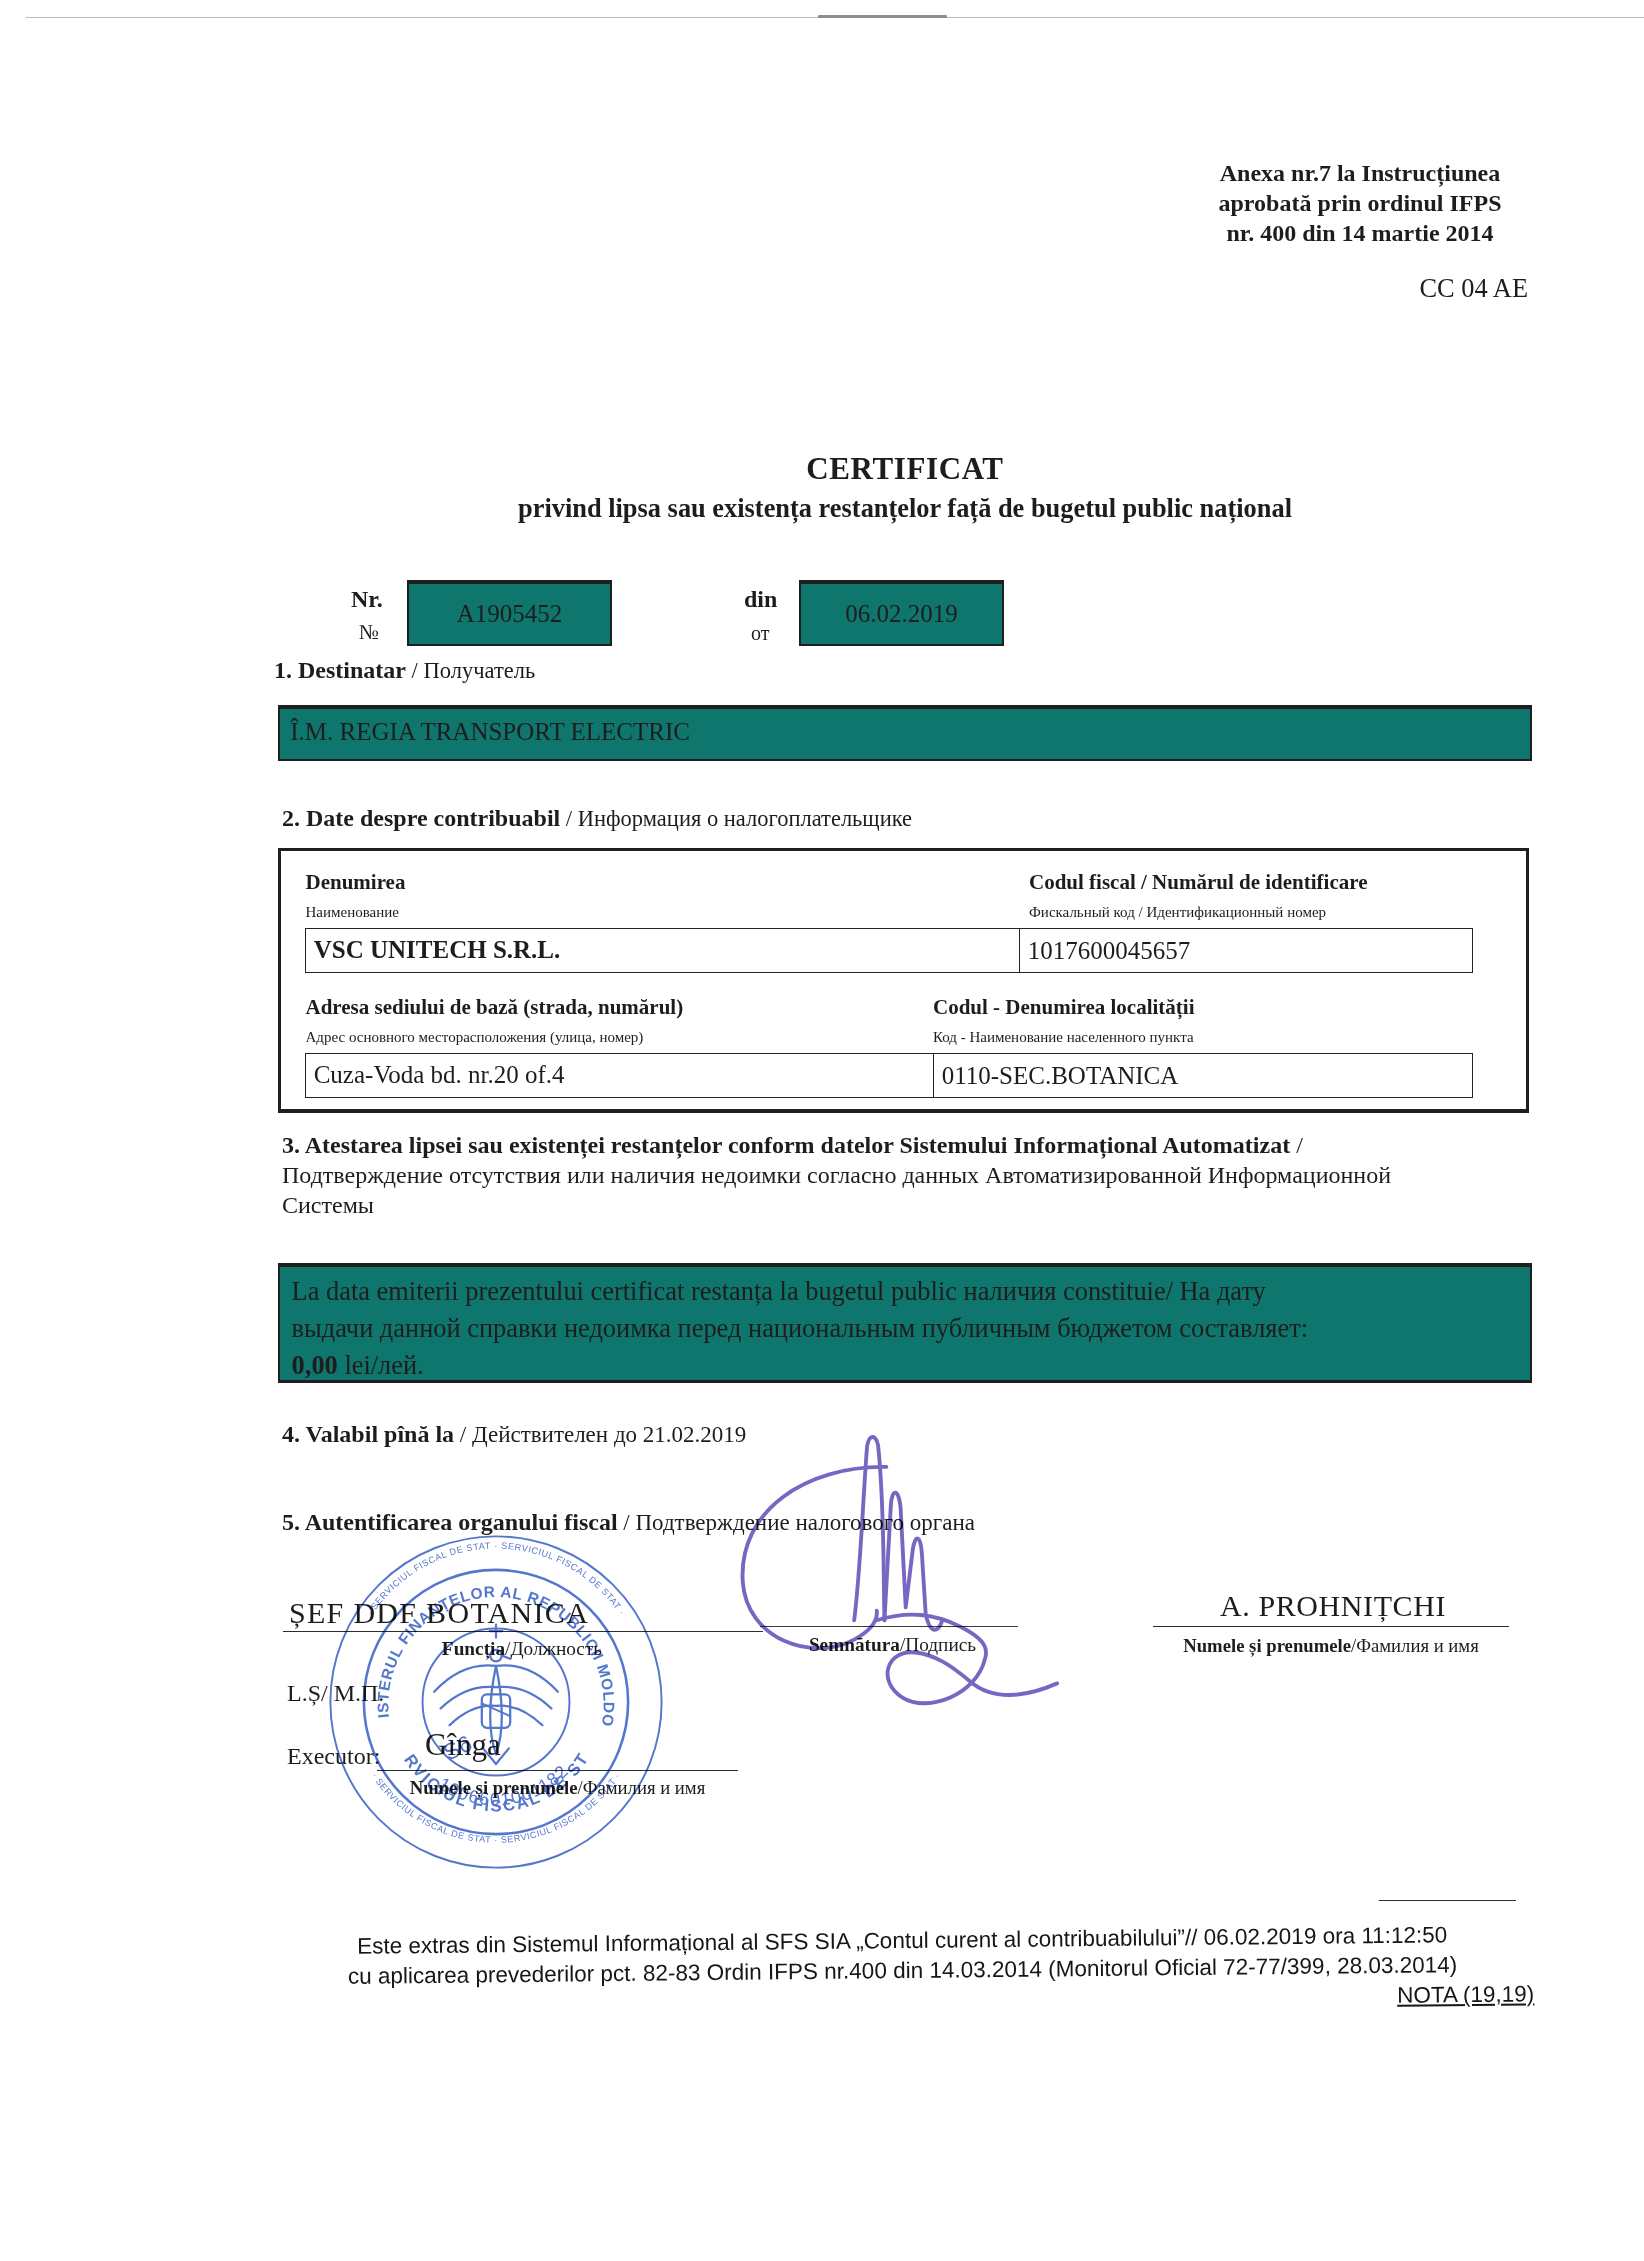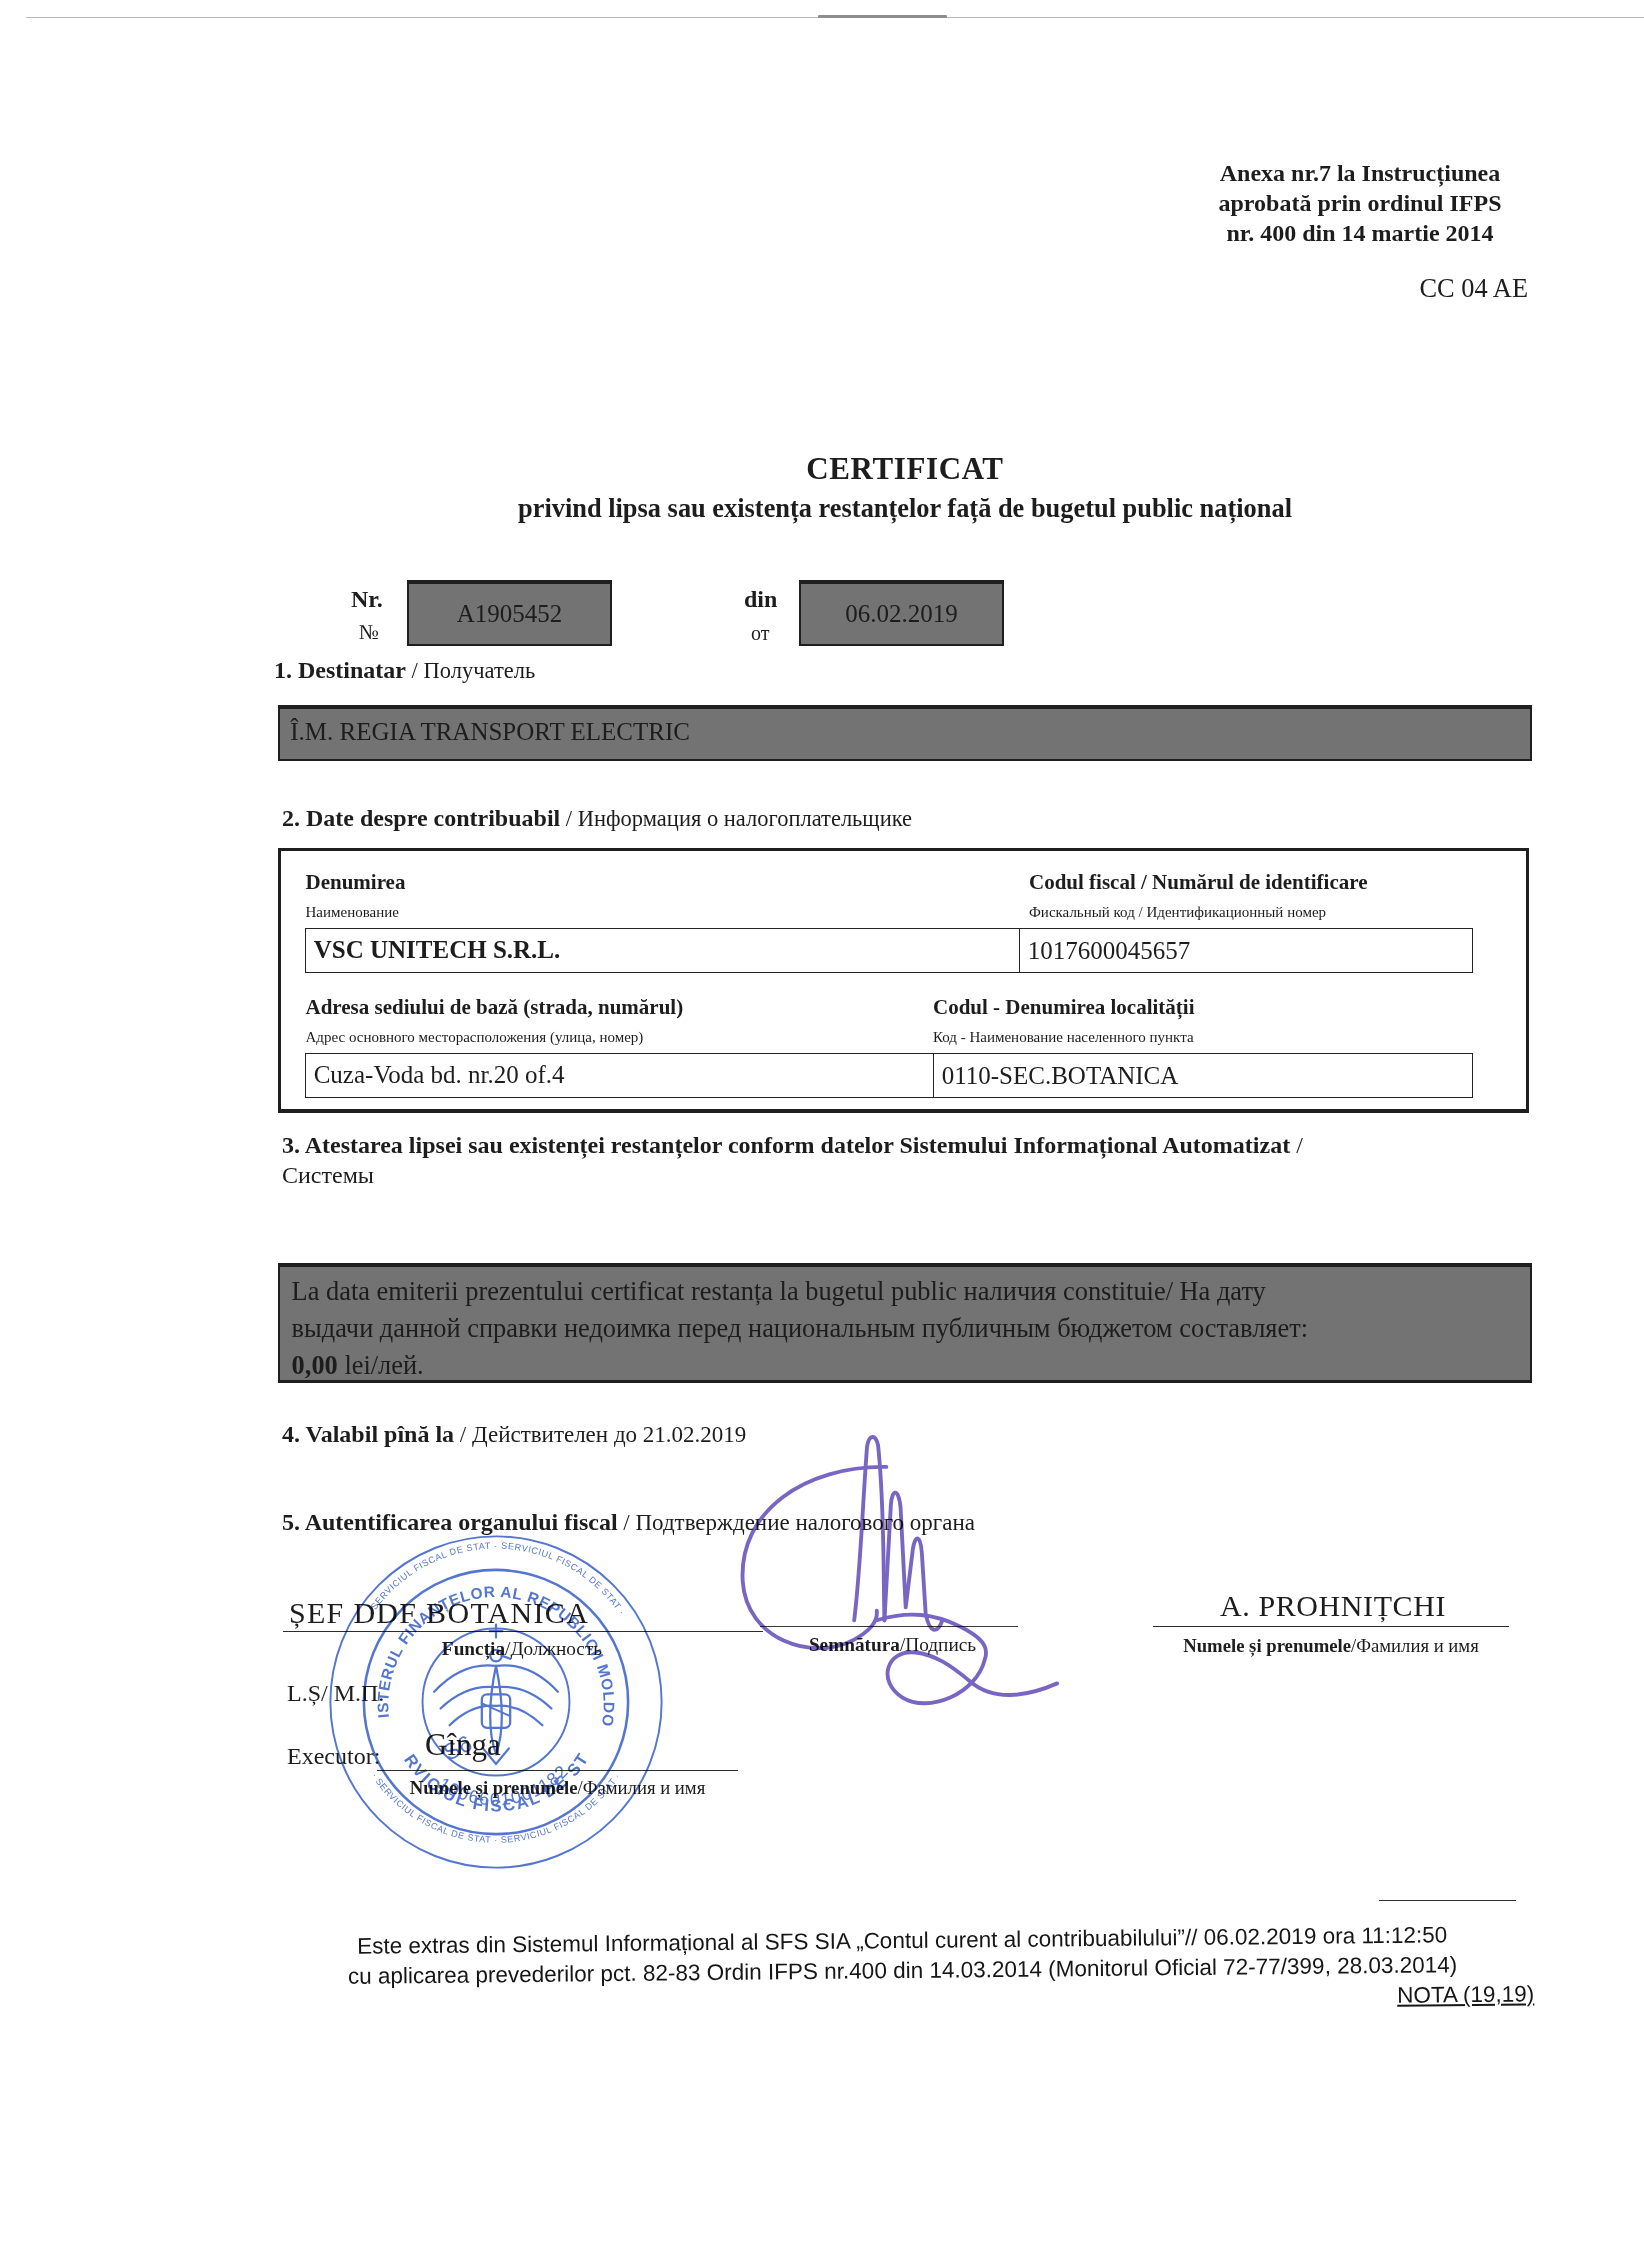--- a/index.html
+++ b/index.html
@@ -6,21 +6,21 @@
   #page{
     position:relative;width:1644px;height:2261px;background:#ffffff;
     font-family:"Liberation Serif", serif;color:#1d1d1d;overflow:hidden;
   }
   .abs{position:absolute;}
   .sans{font-family:"Liberation Sans", sans-serif;}
   .b{font-weight:bold;}
   .ctr{text-align:center;}
   .rt{text-align:right;}
   
-  .vbox{border:2.6px solid #1f1f1f;border-top-width:4.5px;background:#737373;}
+  .vbox{border:2.6px solid #1f1f1f;border-top-width:4.5px;background:#0f766e;}
   .thinbox{border:1.9px solid #242424;}
   .s2outer{border:3.2px solid #1f1f1f;border-bottom-width:4.5px;}
   .uline{border-bottom:1.9px solid #2c2c2c;height:0;}
   .lbl33b{font-size:21px;font-weight:bold;line-height:26px;}
   .lbl33{font-size:15px;line-height:26px;}
   .val39{font-size:25px;}
   .h37{font-size:24px;}
   .small-label{font-size:19.3px;line-height:22px;}
   .scanline{background:#b9b9b9;}
   .flexrow{display:flex;align-items:center;}
@@ -82,20 +82,21 @@
     <div class="abs lbl33" style="left:652px;top:173px;">Код - Наименование населенного пункта</div>
 
     <div class="abs thinbox flexrow" style="left:24px;top:202px;width:1166px;height:43px;">
       <div class="val39" style="width:628px;padding-left:7.7px;border-right:1.9px solid #242424;line-height:41px;height:100%;box-sizing:border-box;">Cuza-Voda bd. nr.20 of.4</div>
       <div class="val39" style="flex:1;padding-left:7.7px;line-height:41px;">0110-SEC.BOTANICA</div>
     </div>
   </div>
 
   <div class="abs h37" style="left:282px;top:1130px;width:1256px;line-height:30px;">
     <span class="b">3. Atestarea lipsei sau existenței restanțelor conform datelor Sistemului Informațional Automatizat</span><span> /</span>
+    <div>Подтверждение отсутствия или наличия недоимки согласно данных Автоматизированной Информационной</div>
     <div>Системы</div>
   </div>
 
   <div class="abs vbox" style="left:278px;top:1263px;width:1250px;height:113px;border-bottom-width:3.9px;">
     <div style="padding:6.4px 11.6px 0 11.6px;font-size:26.4px;line-height:37px;">
       <div>La data emiterii prezentului certificat restanța la bugetul public наличия constituie/ На дату</div>
       <div>выдачи данной справки недоимка перед национальным публичным бюджетом составляет:</div>
       <div><span class="b">0,00</span><span> lei/лей.</span></div>
     </div>
   </div>

